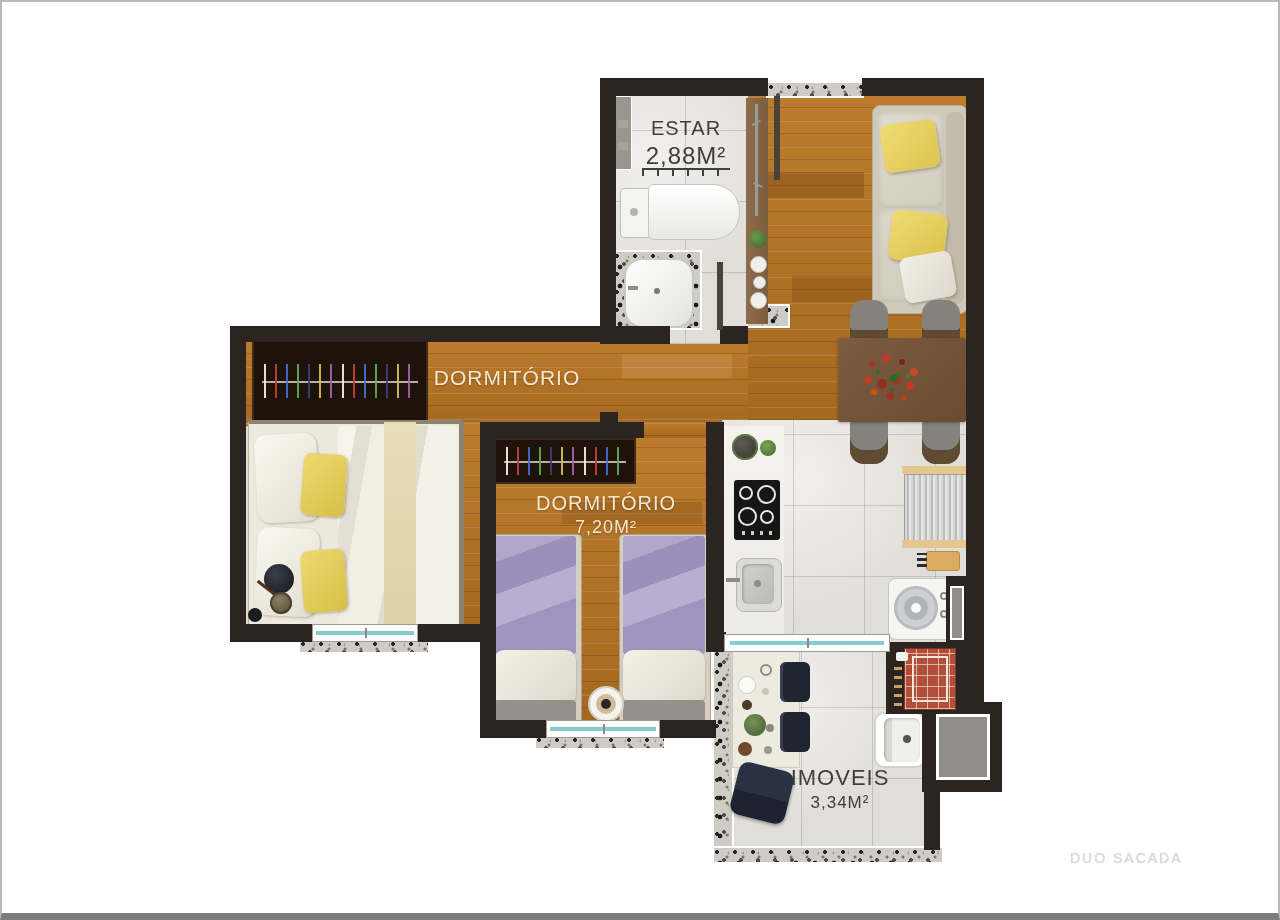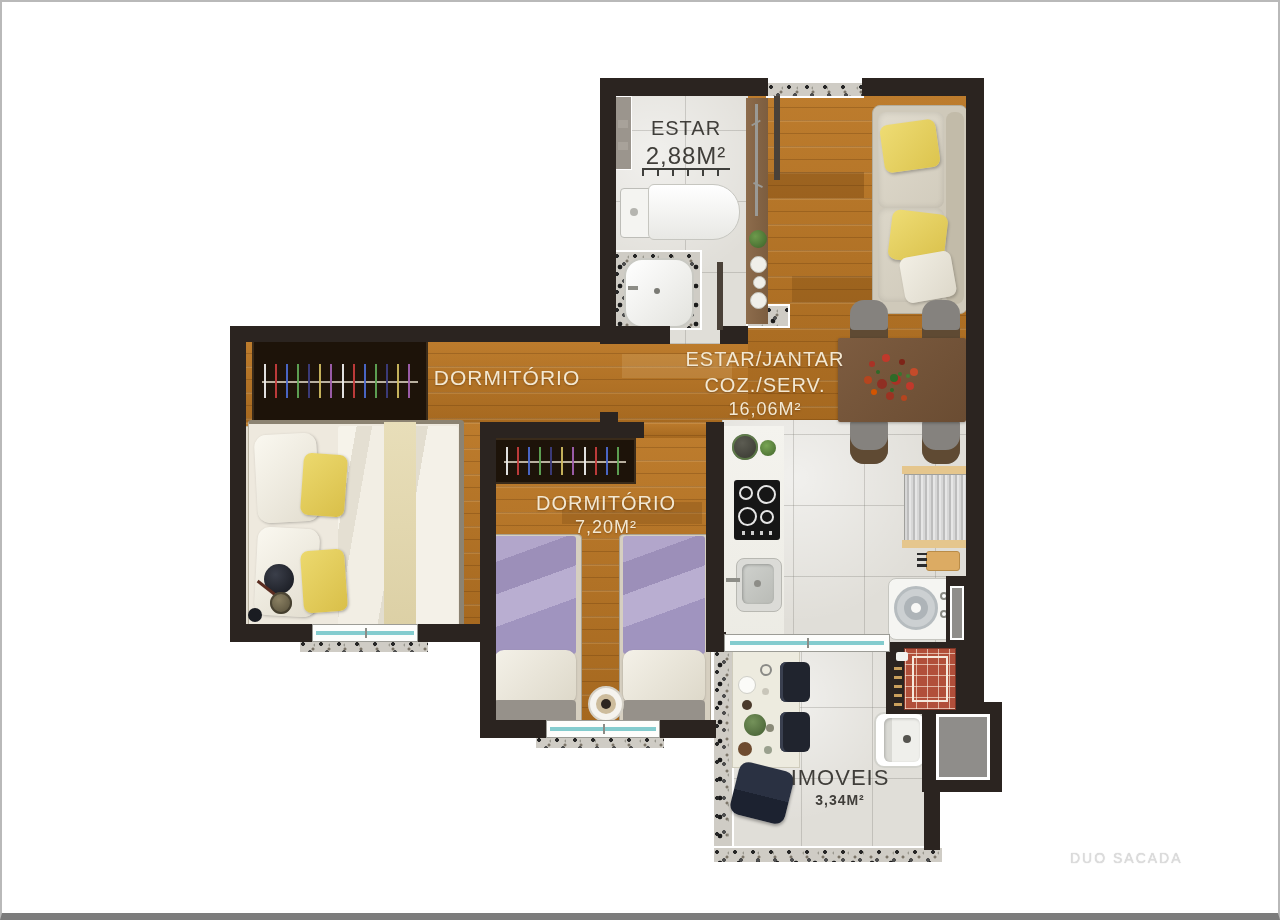--- a/index.html
+++ b/index.html
@@ -258,25 +258,20 @@
     <span class="l1">ESTAR</span>
     <span class="l2" style="font-size:24px;">2,88M²</span>
   </div>
   <div class="lbl lbl-light" style="left:405px;top:362px;width:200px;font-size:21px;line-height:1.3;">
     <span class="l1">DORMITÓRIO</span>
   </div>
   <div class="lbl lbl-light" style="left:504px;top:488px;width:200px;font-size:20px;line-height:1.3;">
     <span class="l1">DORMITÓRIO</span>
     <span class="l2" style="font-size:18px;">7,20M²</span>
   </div>
-  <div class="lbl lbl-light" style="left:664px;top:344px;width:198px;font-size:20px;line-height:1.3;">
-    <span class="l1">ESTAR/JANTAR</span>
-    <span class="l1">COZ./SERV.</span>
-    <span class="l2" style="font-size:18px;">16,06M²</span>
-  </div>
   <div class="lbl lbl-dark" style="left:772px;top:762px;width:132px;font-size:22px;line-height:1.25;">
     <span class="l1">IMOVEIS</span>
-    <span class="l2" style="font-size:14px;font-weight:bold;">3,34M²</span>
+    <span class="l2" style="font-size:17px;">3,34M²</span>
   </div>
 
   <div class="watermark" style="left:1068px;top:848px;">DUO SACADA</div>
 
 </div>
 
 </body></html>

